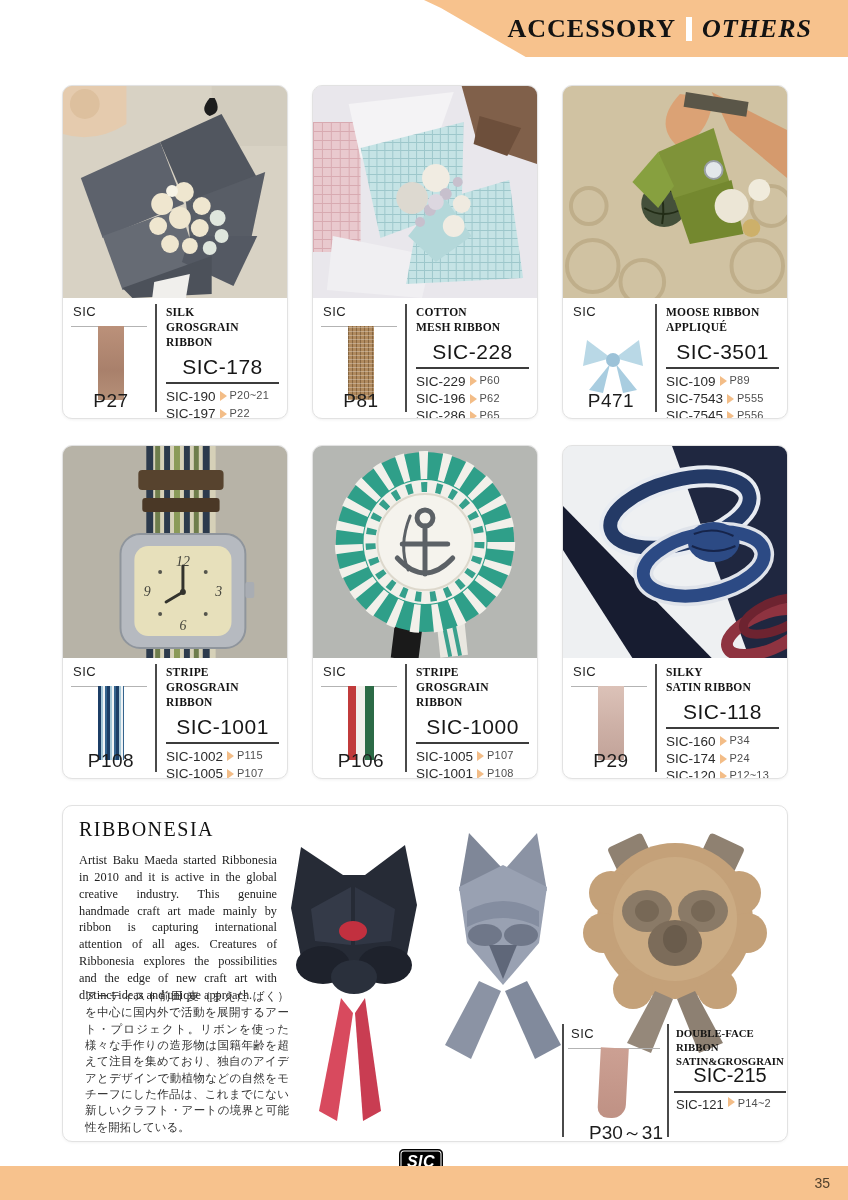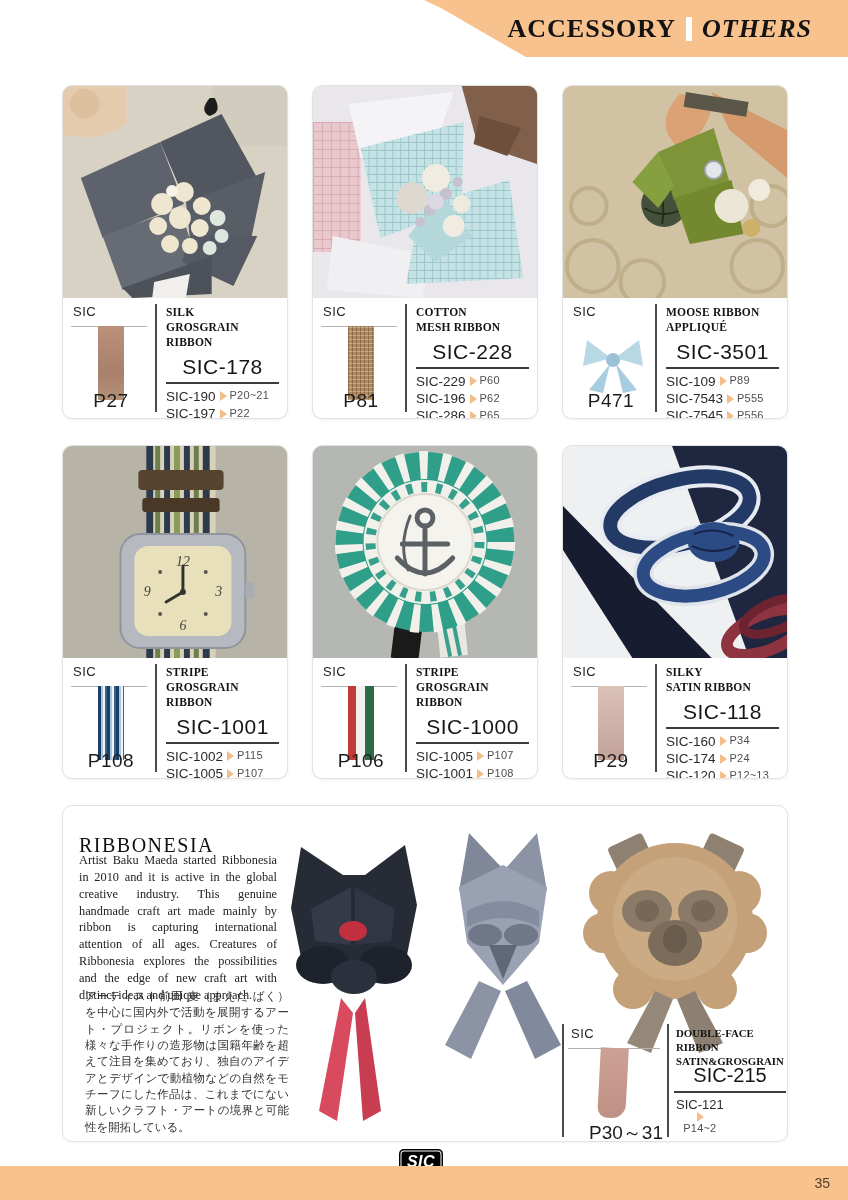--- a/index.html
+++ b/index.html
@@ -50,42 +50,42 @@
   .rib-stripe-blue{background:repeating-linear-gradient(90deg,#1c3e66 0 3px,#a6c8d8 3px 5px,#f0f3f5 5px 7px,#35648e 7px 9px);}
   .rib-stripe-ita{background:linear-gradient(90deg,#c13b3b 0 32%,#f2f0ec 32% 64%,#2c6b46 64% 100%);}
   .rib-satin{background:linear-gradient(180deg,#dcc2b8,#cdb0a6 55%,#c2a399);}
   .rib-df{background:linear-gradient(180deg,#cca093,#bf9184);border-radius:0 0 14px 10px;transform:rotate(3deg);}
 
   
   .rsec{position:absolute;left:62px;top:805px;width:726px;height:337px;background:#fff;
         border:1px solid #e2e2e2;border-radius:10px;box-sizing:border-box;overflow:hidden;
         box-shadow:0 1px 3px rgba(0,0,0,.05);}
   .rhead{position:absolute;left:16px;top:12px;font-family:"Liberation Serif",serif;
-         font-size:20px;letter-spacing:1.5px;color:#111;margin-top:16px;}
+         font-size:20px;letter-spacing:1.5px;color:#111;}
   .rpara-en{position:absolute;left:16px;top:46px;width:198px;font-family:"Liberation Serif",serif;
             font-size:12.3px;line-height:1.37;text-align:justify;color:#222;}
   .rpara-ja{position:absolute;left:22px;top:182px;width:204px;font-size:11.5px;line-height:1.42;
             text-align:justify;color:#333;}
   .artworks{position:absolute;left:200px;top:6px;width:526px;height:328px;}
   .artworks svg{display:block;width:100%;height:100%;}
 
   
   .mini-vline{position:absolute;width:2px;background:#4a4a4a;}
   .mv1{left:499px;top:218px;height:113px;}
   .mv2{left:604px;top:218px;height:113px;}
   .mini-brand{position:absolute;left:508px;top:220px;font-size:13px;color:#222;letter-spacing:.5px;}
   .mini-hang{position:absolute;left:505px;top:242px;width:92px;height:1px;background:#b3b3b3;}
   .mini-rib{position:absolute;left:536px;top:242px;width:28px;height:70px;}
   .mini-page{position:absolute;left:500px;top:314px;width:100px;text-align:right;font-size:19px;color:#1c1c1c;}
   .mini-name{position:absolute;left:613px;top:220px;width:110px;font-family:"Liberation Serif",serif;
              font-weight:bold;font-size:10.8px;line-height:1.3;color:#141414;}
   .mini-code{position:absolute;left:613px;top:258px;width:108px;text-align:center;font-size:20px;color:#161616;}
   .mini-rule{position:absolute;left:611px;top:285px;width:112px;border-top:2px solid #3c3c3c;}
-  .mini-rrow{position:absolute;left:613px;top:291px;display:flex;align-items:center;
-             font-size:13px;color:#2b2b2b;white-space:nowrap;flex-direction:column;}
+  .mini-rrow{position:absolute;left:613px;top:291px;display:flex;
+             font-size:13px;color:#2b2b2b;white-space:nowrap;}
 
   
   .footbar{position:absolute;left:0;top:1166px;width:848px;height:34px;background:#f7c28d;}
   .pagenum{position:absolute;right:18px;top:1175px;font-size:14px;color:#53422d;}
   .siclogo{position:absolute;left:399px;top:1149px;width:44px;height:26px;background:#000;
            border-radius:5px;display:flex;align-items:center;justify-content:center;
            color:#fff;font-weight:bold;font-style:italic;font-size:16px;letter-spacing:.5px;
            box-shadow:inset 0 0 0 1.5px #000, inset 0 0 0 2.5px #fff;}
   .logotm{position:absolute;right:-12px;bottom:-1px;font-size:6px;color:#888;font-style:normal;}
 </style>

